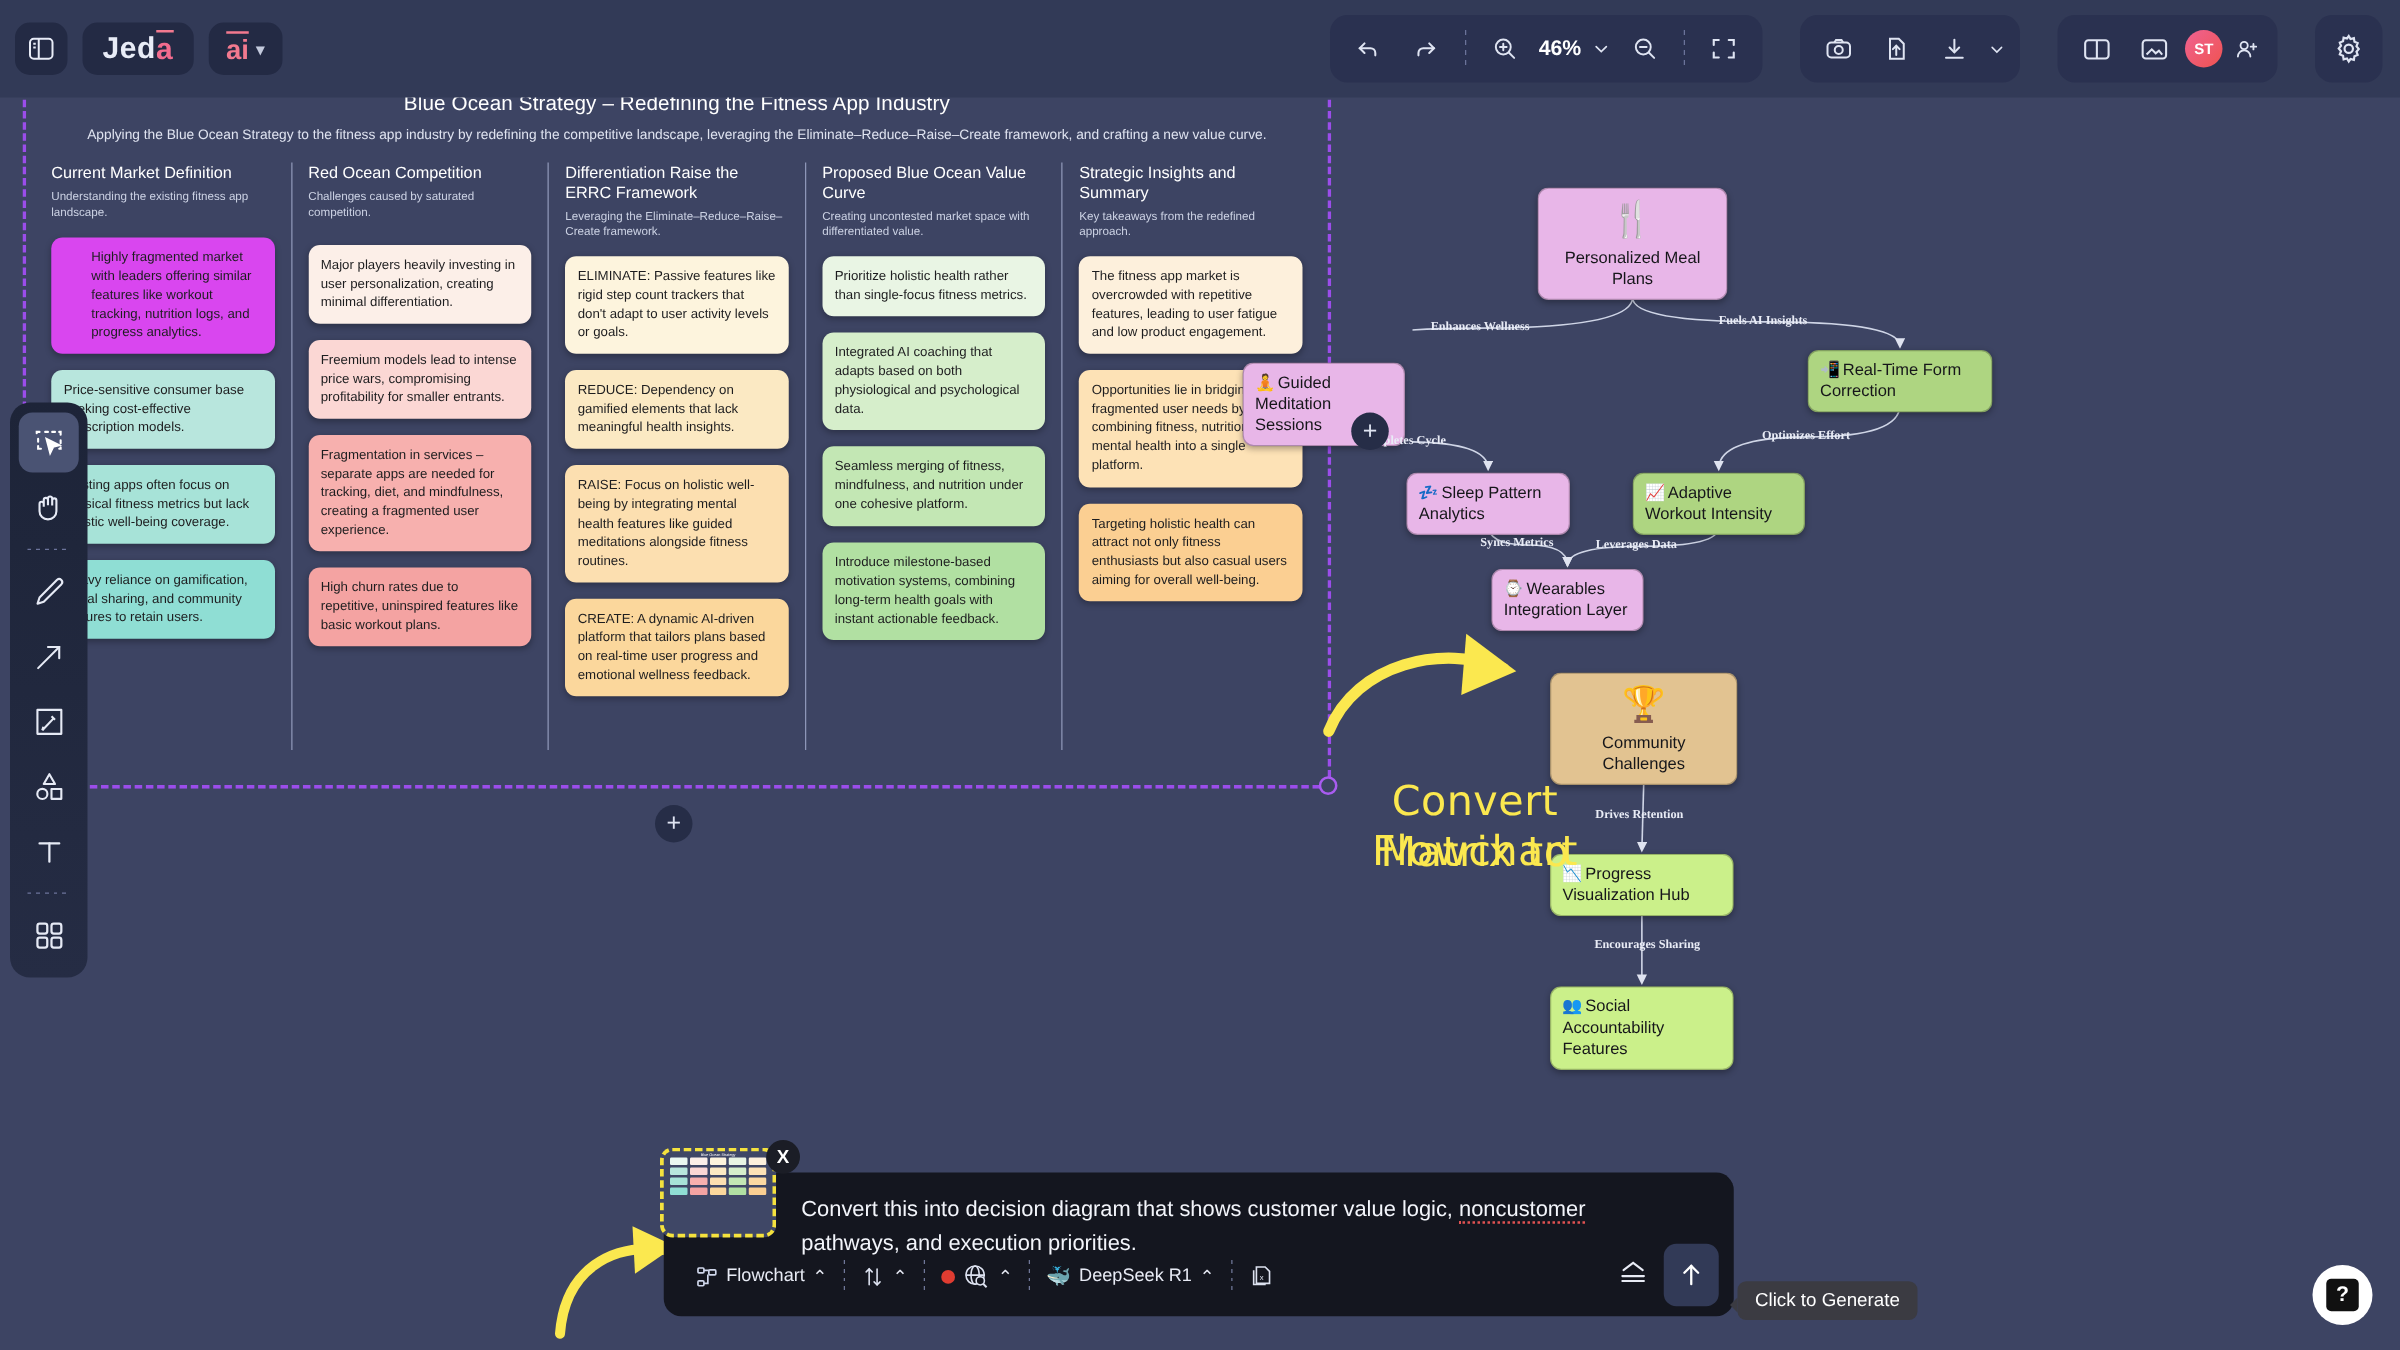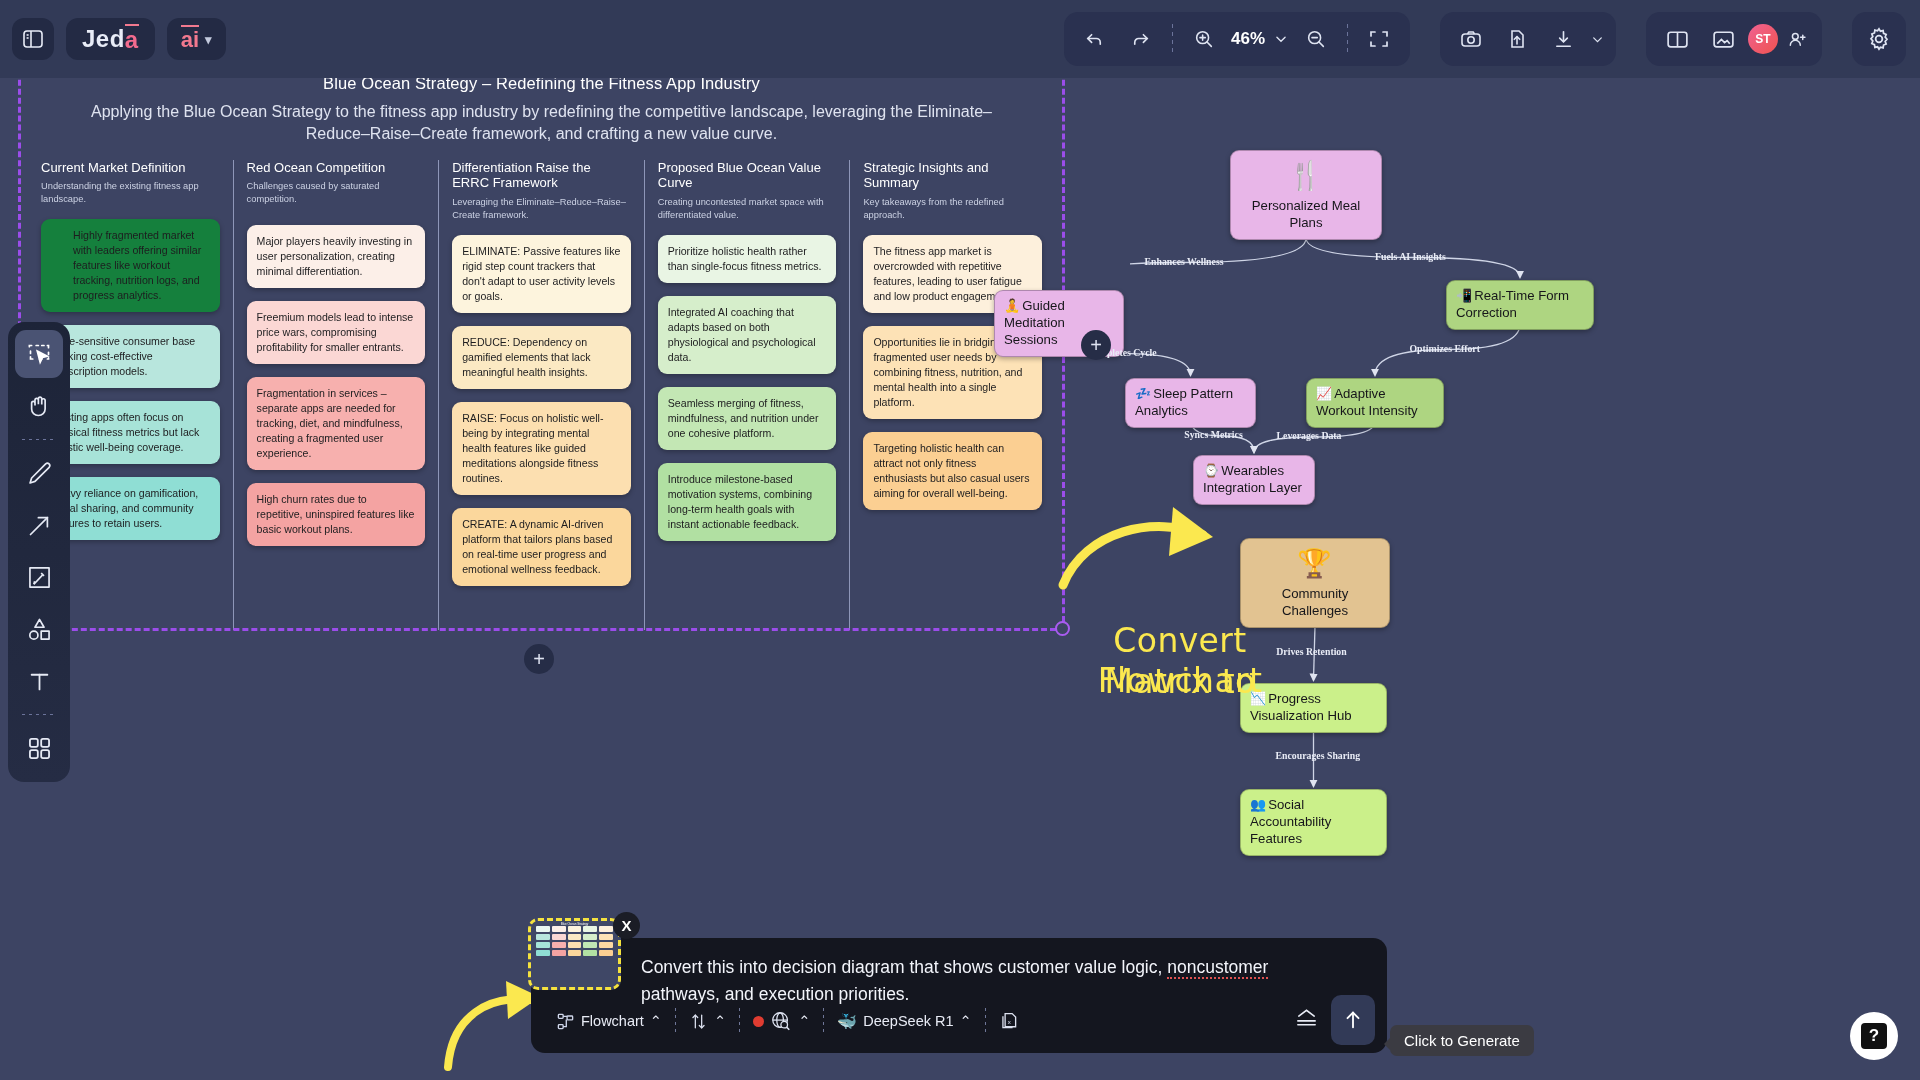--- a/index.html
+++ b/index.html
@@ -54,21 +54,21 @@
             border-radius:50%; background:#3d4463; }
   .h-tl{left:-8px;top:-8px;} .h-tr{right:-8px;top:-8px;}
   .h-bl{left:-8px;bottom:-8px;} .h-br{right:-8px;bottom:-8px;}
   .h-mr{right:-8px;top:50%;margin-top:-8px;}
   .plus-btn { position:absolute; width:30px; height:30px; border-radius:50%; background:#262d47;
               color:#dfe4f2; font-size:20px; display:flex; align-items:center; justify-content:center; z-index:36;}
 
   
   .matrix { position:absolute; left:18px; top:62px; width:1047px; height:569px; padding:8px 10px 0; }
   .m-title { text-align:center; color:#fff; font-size:16.5px; font-weight:400; margin-top:4px; letter-spacing:.1px;}
-  .m-sub { text-align:center; color:#dfe3f0; font-size:16px; margin-top:8px; padding:0 34px; line-height:1.4;}
+  .m-sub { text-align:center; color:#dfe3f0; font-size:11px; margin-top:8px; padding:0 34px; line-height:1.4;}
   .m-cols { display:flex; margin-top:14px; height:470px; }
   .m-col { flex:1; padding:0 13px; position:relative; }
   .m-col + .m-col { border-left:1px solid #8e96b8; }
   .c-head { color:#fff; font-size:13px; font-weight:400; line-height:1.2; }
   .c-sub { color:#ccd2e4; font-size:9.3px; line-height:1.38; margin-top:5px; }
   .card { border-radius:9px; padding:9px 10px; margin-top:13px; color:#1d1d1f;
           font-size:10.6px; line-height:1.42; box-shadow:0 2px 5px rgba(0,0,0,.28); }
 
   
   .flow { position:absolute; left:1130px; top:150px; width:790px; height:880px; }
@@ -318,21 +318,21 @@
     </div>
   </div>
 
   <div class="matrix">
     <div class="m-title">Blue Ocean Strategy – Redefining the Fitness App Industry</div>
     <div class="m-sub">Applying the Blue Ocean Strategy to the fitness app industry by redefining the competitive landscape, leveraging the Eliminate–Reduce–Raise–Create framework, and crafting a new value curve.</div>
     <div class="m-cols" id="matrix-cols">
         <div class="m-col">
           <div class="c-head">Current Market Definition</div>
           <div class="c-sub">Understanding the existing fitness app landscape.</div>
-          <div class="card" style="background: #15803d; padding-left: 32px;">Highly fragmented market with leaders offering similar features like workout tracking, nutrition logs, and progress analytics.</div>
+          <div class="card" style="background: #d946ef; padding-left: 32px;">Highly fragmented market with leaders offering similar features like workout tracking, nutrition logs, and progress analytics.</div>
           <div class="card" style="background: rgb(184, 230, 221);">Price-sensitive consumer base seeking cost-effective subscription models.</div>
           <div class="card" style="background: rgb(167, 227, 216);">Existing apps often focus on physical fitness metrics but lack holistic well-being coverage.</div>
           <div class="card" style="background: rgb(143, 222, 212);">Heavy reliance on gamification, social sharing, and community features to retain users.</div>
         </div>
         <div class="m-col">
           <div class="c-head">Red Ocean Competition</div>
           <div class="c-sub">Challenges caused by saturated competition.</div>
           <div class="card" style="background: rgb(252, 239, 232); margin-top: 19px;">Major players heavily investing in user personalization, creating minimal differentiation.</div>
           <div class="card" style="background: rgb(251, 215, 212);">Freemium models lead to intense price wars, compromising profitability for smaller entrants.</div>
           <div class="card" style="background: rgb(247, 176, 174);">Fragmentation in services – separate apps are needed for tracking, diet, and mindfulness, creating a fragmented user experience.</div>

